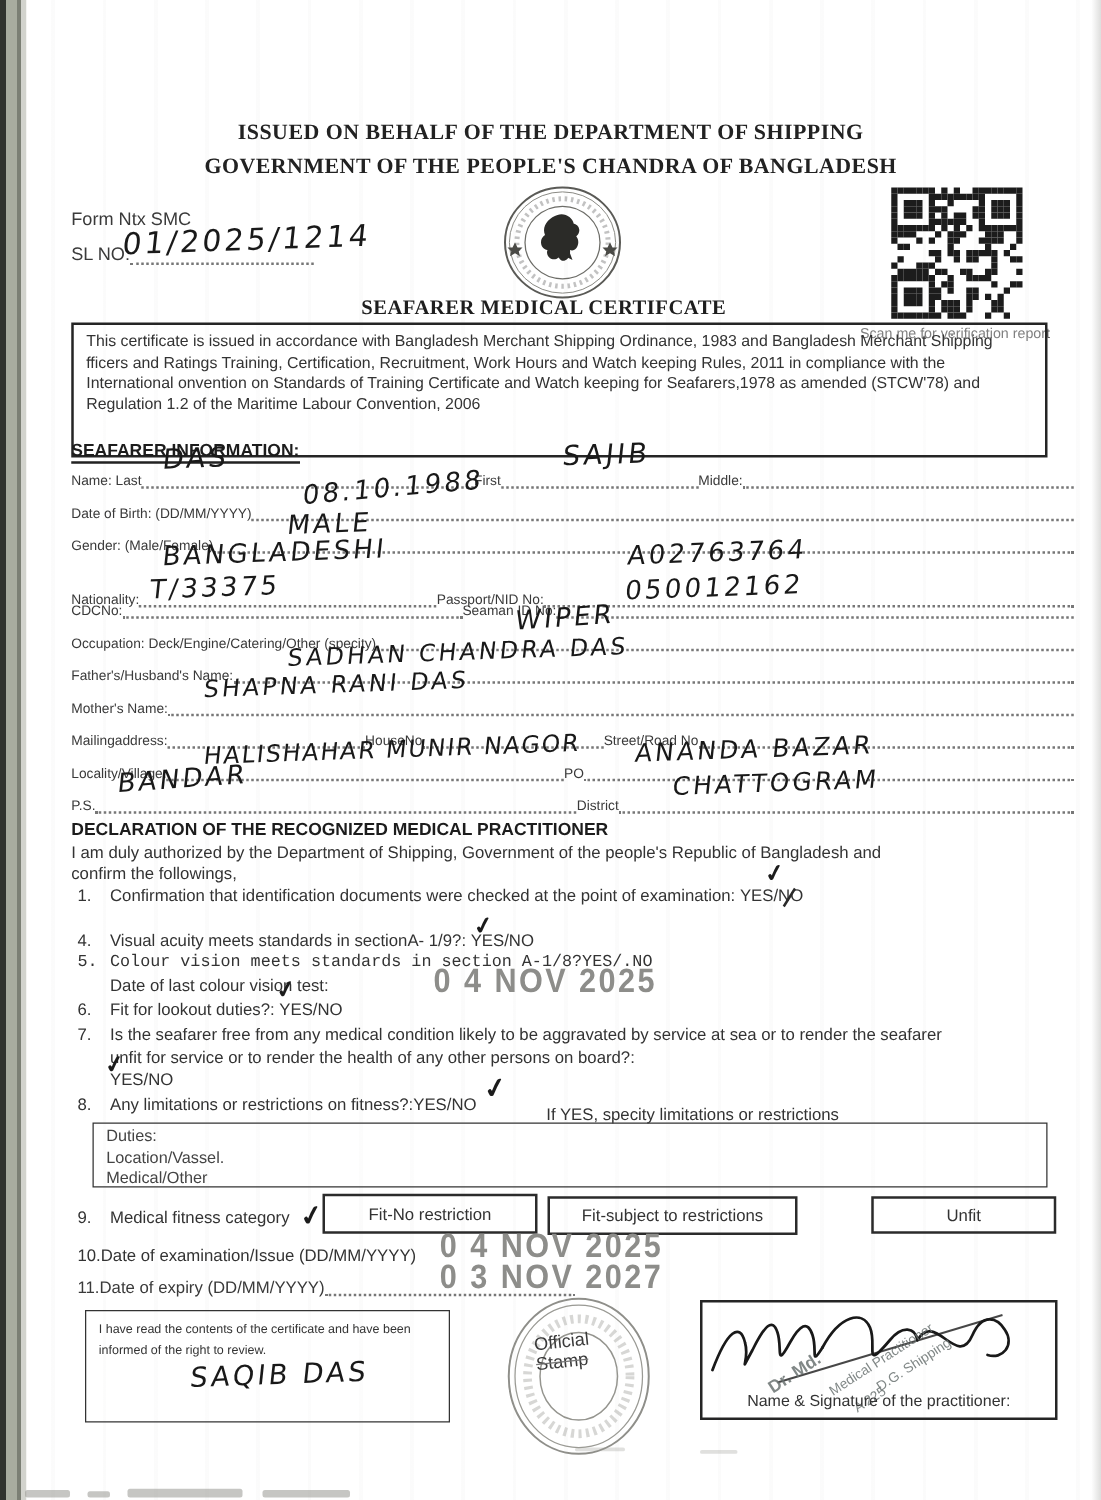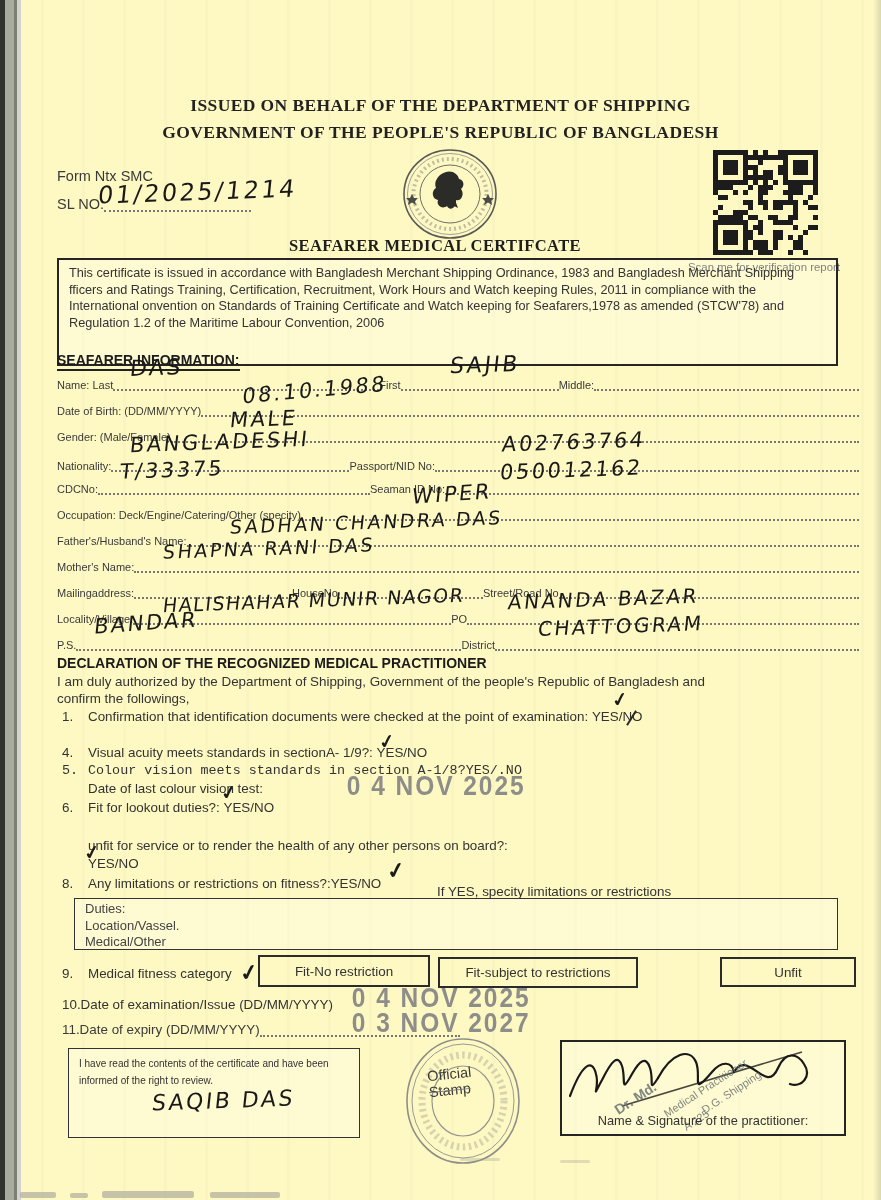--- a/index.html
+++ b/index.html
@@ -1,18 +1,18 @@
 <!DOCTYPE html>
 <html><head>
 <meta charset="utf-8">
 <style>
   * { margin:0; padding:0; box-sizing:border-box; }
   html,body { width:881px; height:1200px; }
   body { font-family:"Liberation Sans", sans-serif; background:#d8d8d4; }
-  .page { position:absolute; left:0; top:0; width:881px; height:1200px; background:#fef9c3; overflow:hidden; }
+  .page { position:absolute; left:0; top:0; width:881px; height:1200px; background:#ffffff; overflow:hidden; }
   .page::before { content:""; position:absolute; inset:0;
      background:repeating-linear-gradient(90deg, rgba(60,60,55,.02) 0 3px, transparent 3px 41px);
      pointer-events:none; }
   .edge-left { position:absolute; left:0; top:0; width:21px; height:1200px;
      background:linear-gradient(90deg,#30332e 0 5px,#a8ac9f 5px 14px,#7b7f74 14px 17px,#d2d3cd 17px 21px); }
   .edge-right { position:absolute; right:0; top:0; width:8px; height:1200px; background:linear-gradient(90deg, transparent, rgba(120,120,115,.25)); }
 
   .serif { font-family:"Liberation Serif", serif; }
   .hdr { position:absolute; width:881px; text-align:center; font-weight:bold; font-size:17.5px; color:#222; letter-spacing:.4px; }
   .title { position:absolute; width:740px; left:30px; text-align:center; font-weight:bold; font-size:16.5px; color:#1e1e1e; letter-spacing:.4px; }
@@ -49,21 +49,21 @@
   .smudge { position:absolute; background:#979792; opacity:.55; border-radius:2px; }
 </style>
 </head>
 <body>
 
 <div class="page">
   <div class="edge-left"></div>
   <div class="edge-right"></div>
 
   <div class="hdr serif" style="top:95px;">ISSUED ON BEHALF OF THE DEPARTMENT OF SHIPPING</div>
-  <div class="hdr serif" style="top:122px;">GOVERNMENT OF THE PEOPLE'S REPUBLIC OF BANGLADESH</div>
+  <div class="hdr serif" style="top:122px;">GOVERNMENT OF THE PEOPLE'S CHANDRA OF BANGLADESH</div>
 
   <div class="lbl" style="position:absolute;left:57px;top:168px;font-size:14.5px;">Form Ntx SMC</div>
   <div class="row" style="top:196px;left:57px;right:630px;">
     <span class="lbl" style="font-size:14.5px;">SL NO:</span>
     <span class="lead fx"></span>
   </div>
   <div class="hw" style="left:98px;top:178px;font-size:24px;">01/2025/1214</div>
 
   <svg style="position:absolute;left:400px;top:148px;" width="100" height="92" viewBox="0 0 100 92">
     <ellipse cx="50" cy="46" rx="46" ry="44" fill="none" stroke="#5a5a56" stroke-width="1.6"></ellipse>
@@ -329,21 +329,21 @@
     <span class="lead fx"></span>
   </div>
   <div class="hw" style="left:242px;top:378px;font-size:21px;transform:rotate(-5deg) skewX(-10deg);">08.10.1988</div>
 
   <div class="row" style="top:427px;">
     <span class="lbl">Gender: (Male/Female)</span>
     <span class="lead fx"></span>
   </div>
   <div class="hw" style="left:230px;top:407px;font-size:21px;">MALE</div>
 
-  <div class="row" style="top:456px;">
+  <div class="row" style="top:470px;">
     <span class="lbl">Nationality:</span>
     <span class="lead" style="width:238px;"></span>
     <span class="lbl">Passport/NID No:</span>
     <span class="lead fx"></span>
   </div>
   <div class="hw" style="left:130px;top:430px;font-size:21px;">BANGLADESHI</div>
   <div class="hw" style="left:502px;top:430px;font-size:21px;">A02763764</div>
 
   <div class="row" style="top:479px;">
     <span class="lbl">CDCNo:</span>
@@ -427,20 +427,23 @@
   </div>
   <div class="stamp-date" style="left:345px;top:771px;">0 4 NOV 2025</div>
 
   <div class="item items" style="top:800px;">
     <span class="num">6.</span><span>Fit for lookout duties?:</span>
     <span class="yn"><span>YES/NO</span>
       <span class="ck" style="left:-2px;top:-17px;">✓</span>
     </span>
   </div>
 
+  <div class="item items" style="top:820px;">
+    <span class="num">7.</span><span>Is the seafarer free from any medical condition likely to be aggravated by service at sea or to render the seafarer</span>
+  </div>
   <div class="item items" style="top:838px;left:88px;">
     <span>unfit for service or to render the health of any other persons on board?:</span>
   </div>
   <div class="item items" style="top:856px;left:88px;">
     <span class="yn"><span>YES/NO</span>
       <span class="ck" style="left:-4px;top:-13px;">✓</span>
     </span>
   </div>
 
   <div class="item items" style="top:876px;">
@@ -457,21 +460,21 @@
       <div>Medical/Other</div>
     </div>
   </div>
 
   <div class="item items" style="top:966px;">
     <span class="num">9.</span><span>Medical fitness category</span>
   </div>
   <span class="ck2" style="left:240px;top:962px;font-size:22px;">✓</span>
   <div class="optbox" style="left:258px;top:955px;width:172px;height:32px;">Fit-No restriction</div>
   <div class="optbox" style="left:438px;top:957px;width:200px;height:31px;">Fit-subject to restrictions</div>
-  <div class="optbox" style="left:720px;top:957px;width:136px;height:30px;">Unfit</div>
+  <div class="optbox" style="left:697px;top:957px;width:148px;height:30px;">Unfit</div>
 
   <div class="item items" style="top:997px;">
     <span>10.Date of examination/Issue (DD/MM/YYYY)</span>
   </div>
   <div class="stamp-date" style="left:350px;top:983px;">0 4 NOV 2025</div>
 
   <div class="row items" style="top:1021px;left:62px;right:30px;">
     <span class="lbl" style="font-size:13.4px;">11.Date of expiry (DD/MM/YYYY)</span>
     <span class="lead" style="width:200px;"></span>
     <span style="flex:1;"></span>

